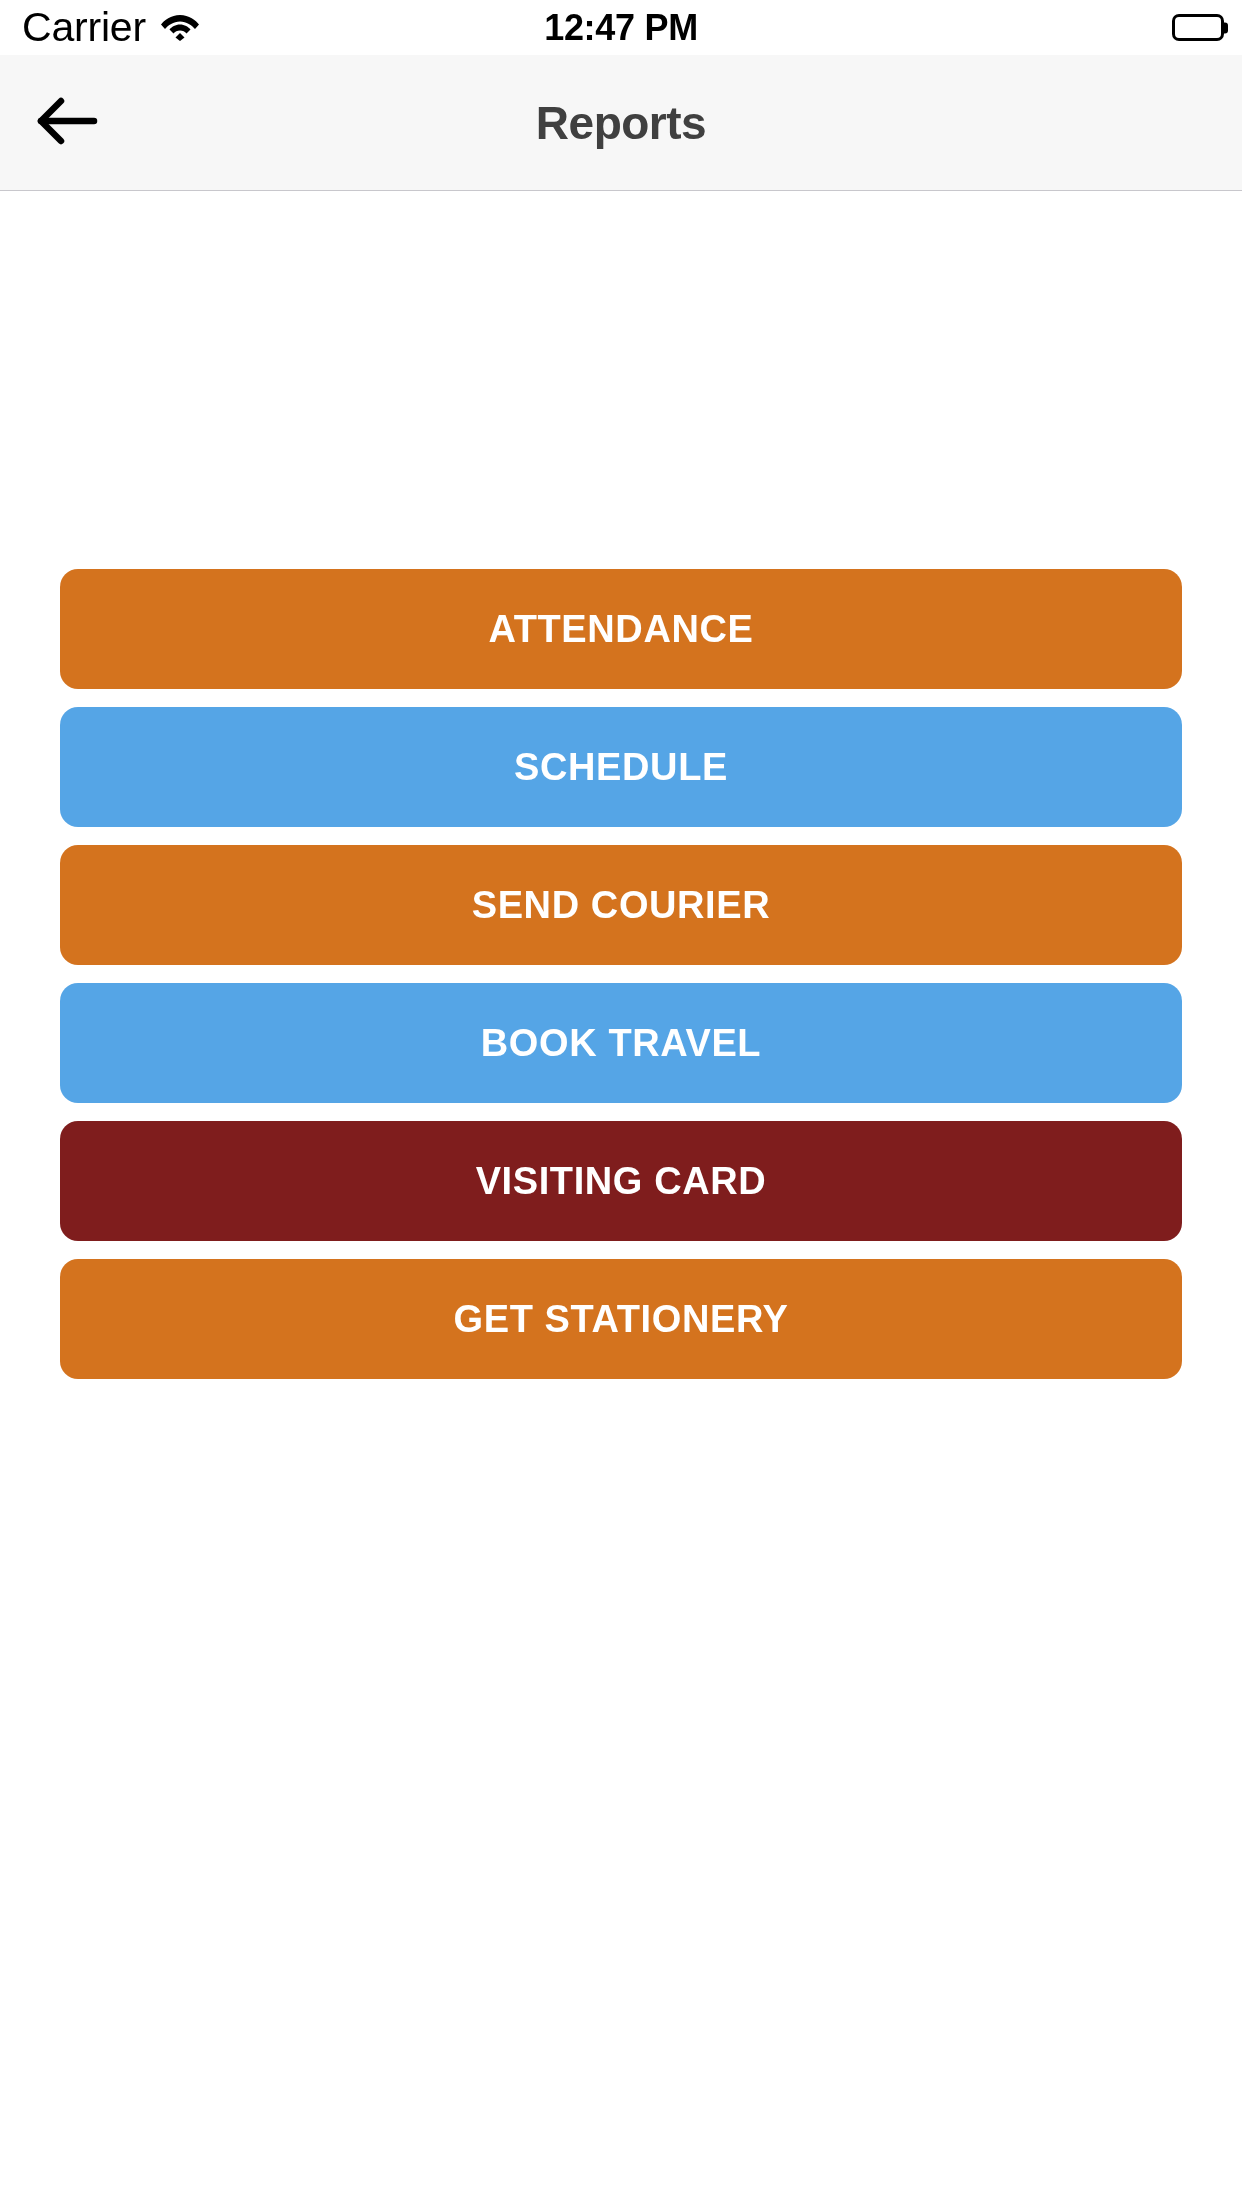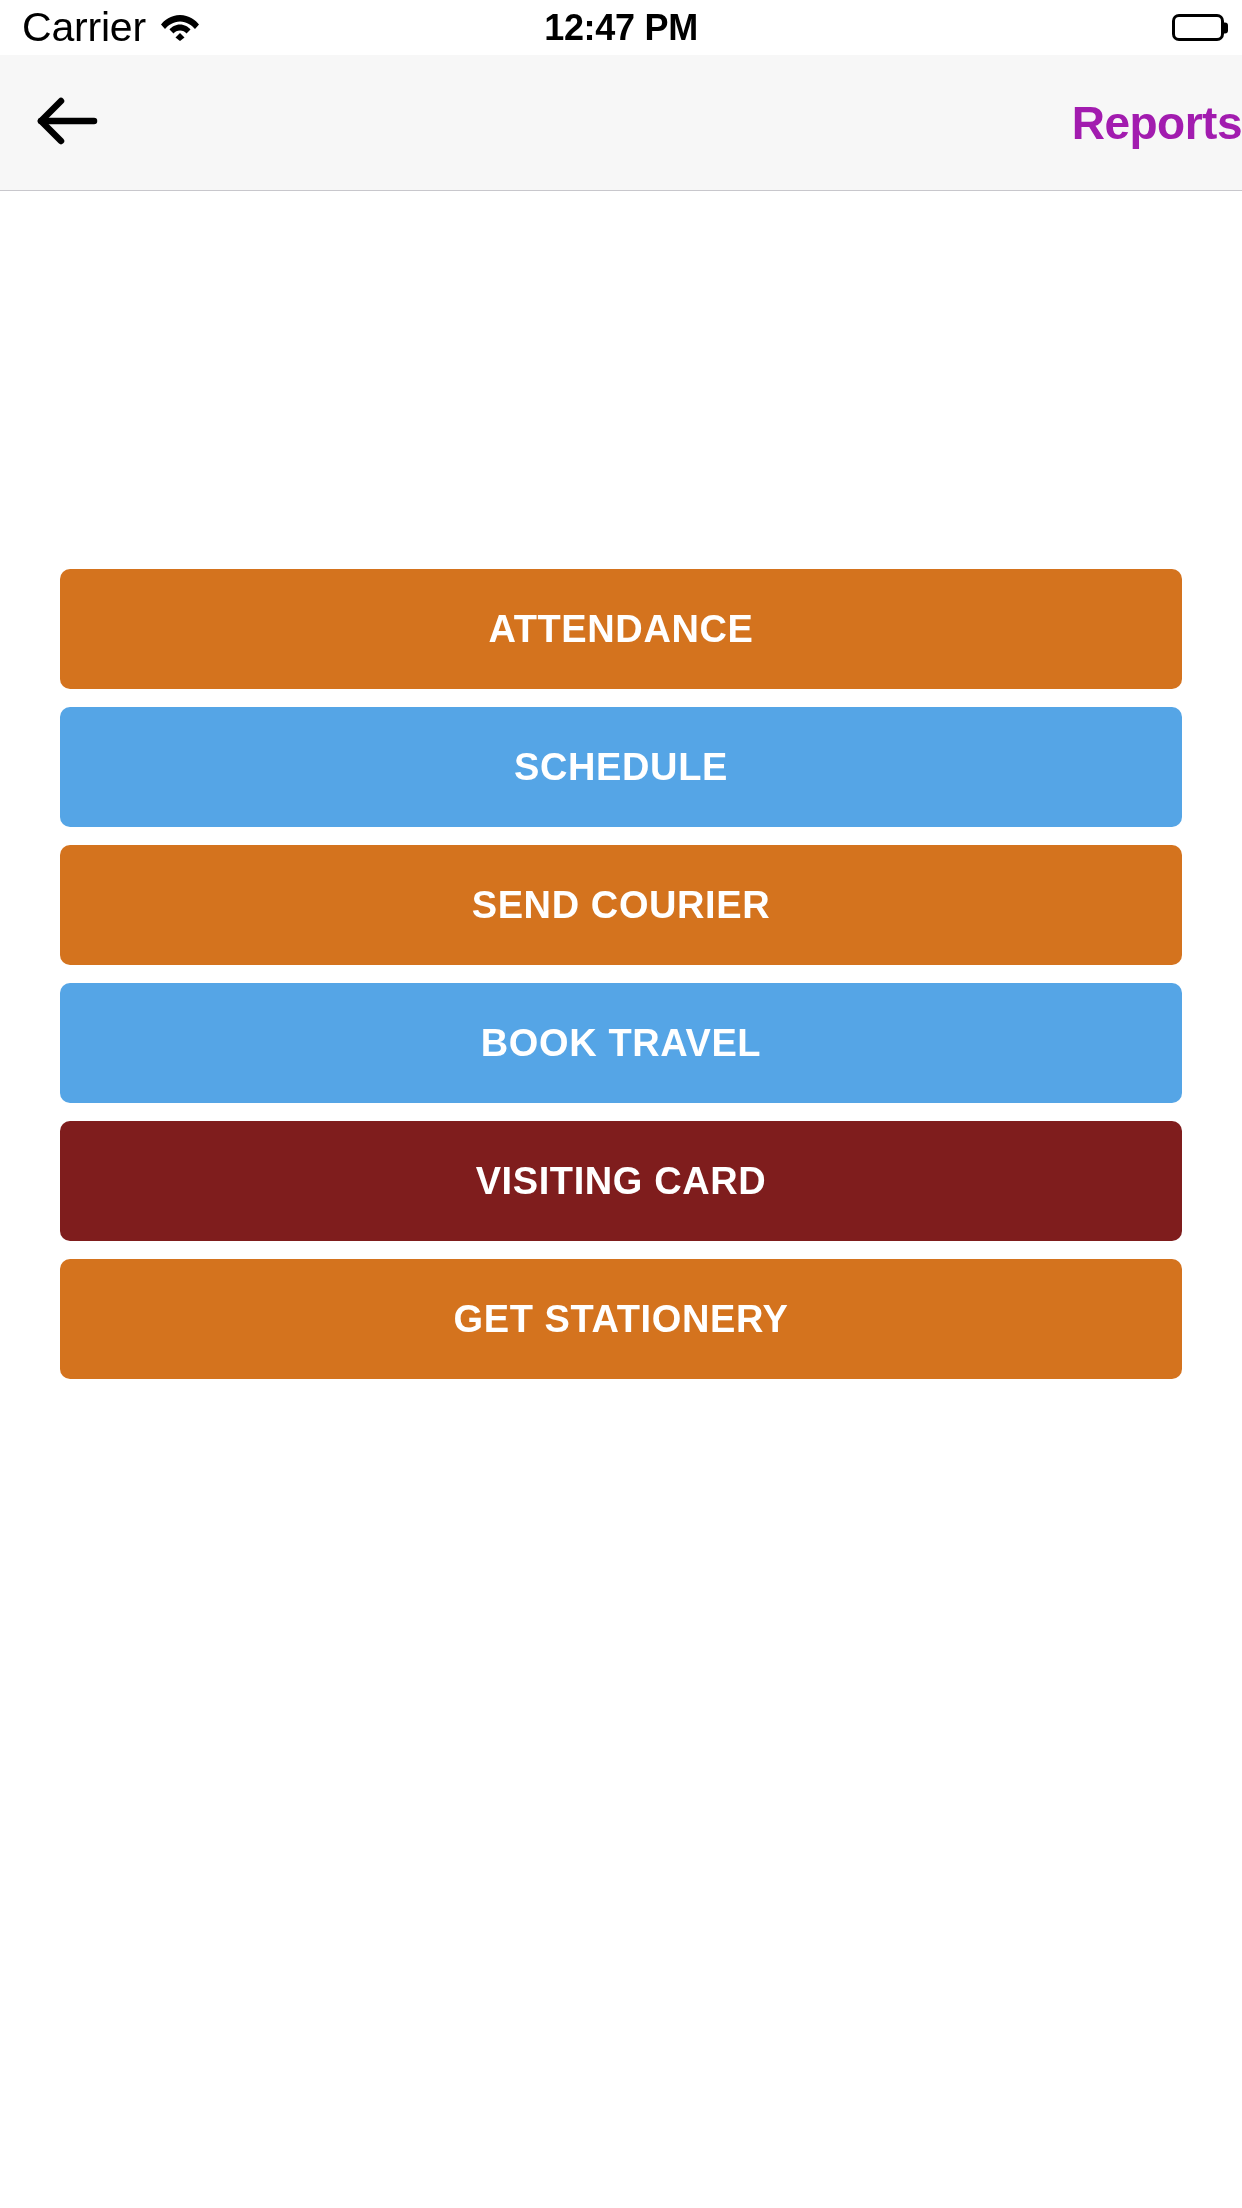--- a/index.html
+++ b/index.html
@@ -102,44 +102,44 @@
     transform: translateY(-50%);
     width: 80px;
     height: 80px;
     display: flex;
     align-items: center;
     justify-content: center;
     cursor: pointer;
   }
   .nav-title {
     width: 100%;
-    text-align: right;
+    text-align: center;
     font-size: 46px;
     font-weight: bold;
-    color: #a21caf;
+    color: #404040;
     letter-spacing: -0.5px;
     line-height: 1;
   }
 
   
   .content {
     width: 100%;
     background: #ffffff;
     padding-top: 378px;
     box-sizing: border-box;
   }
   .button-list {
     display: flex;
     flex-direction: column;
     gap: 18px;
     padding: 0 60px;
   }
   .action-button {
     height: 120px;
-    border-radius: 10px;
+    border-radius: 18px;
     display: flex;
     align-items: center;
     justify-content: center;
     cursor: pointer;
     border: none;
     width: 100%;
     box-sizing: border-box;
     font-family: "Liberation Sans", sans-serif;
   }
   .action-button .btn-label {

